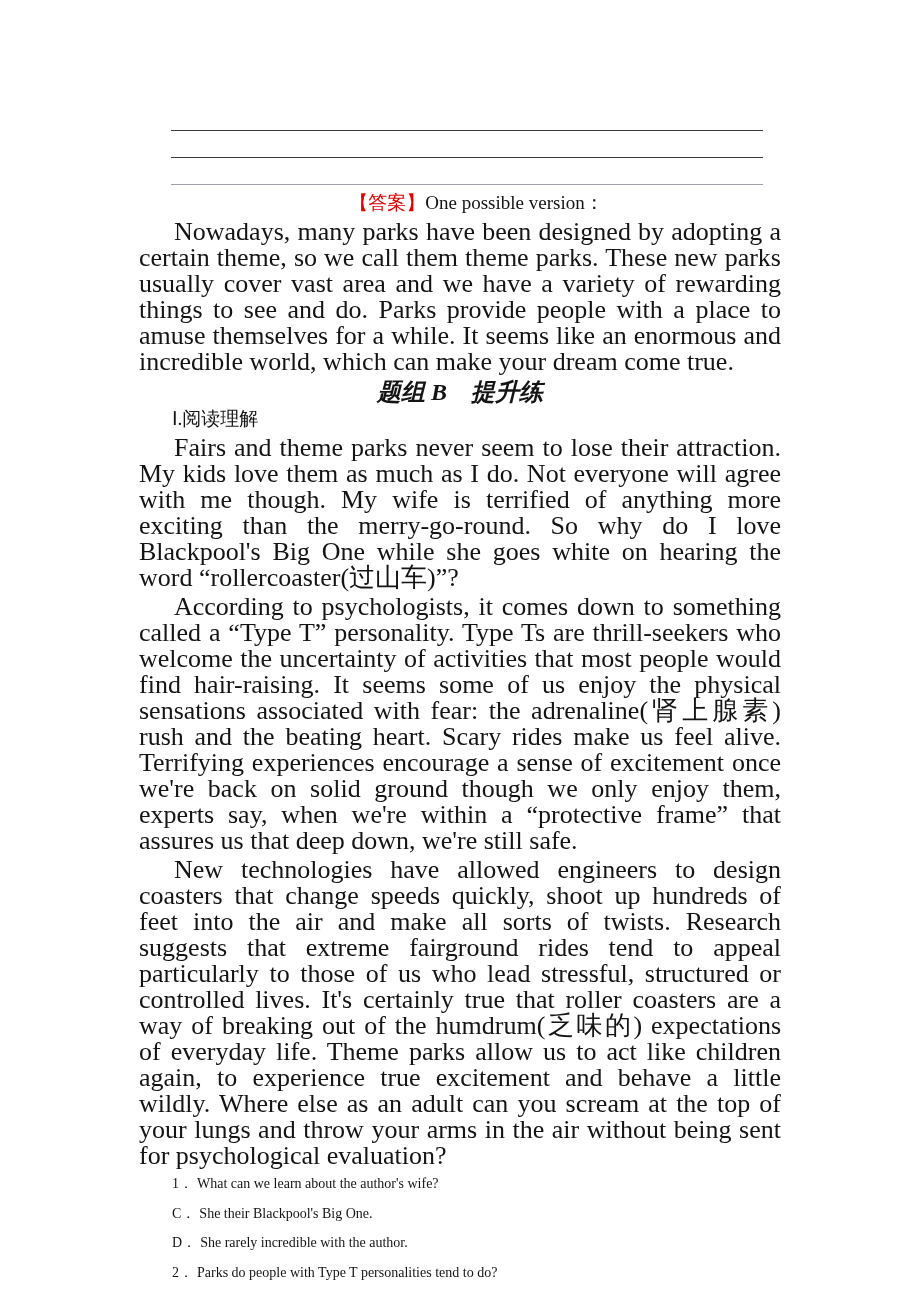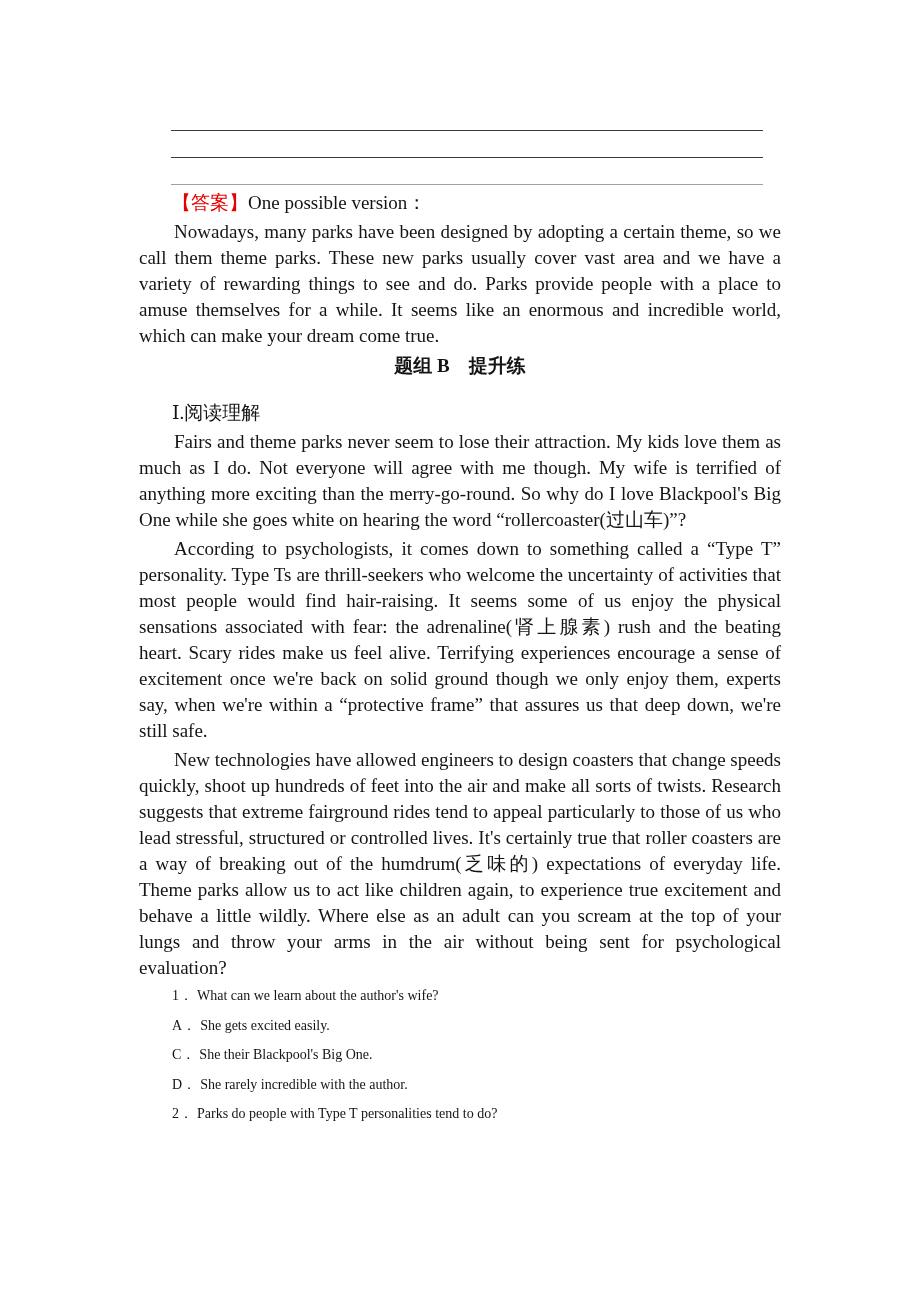--- a/index.html
+++ b/index.html
@@ -27,43 +27,46 @@
     border-bottom: 1.4px solid #3b3b3b;
   }
   .blank-line.light {
     border-bottom-color: #a49daa;
   }
   .answer-line {
     margin-top: 5px;
     font-size: 19px;
     line-height: 26px;
     padding-left: 33px;
+    text-align: center;
   }
   .answer-label {
     color: #e60000;
   }
   .para {
     margin: 3px 0 0 0;
-    font-size: 19px;
+    font-size: 26px;
     line-height: 26px;
     text-align: justify;
     text-indent: 35px;
   }
   .heading-b {
     margin-top: 4px;
-    font-size: 19px;
+    font-size: 24px;
     line-height: 26px;
     text-align: center;
     font-weight: bold;
+    font-style: italic;
   }
   .heading-sub {
-    margin-top: 21px;
+    margin-top: 1px;
     font-size: 19px;
     line-height: 26px;
     padding-left: 33px;
+    font-family: Liberation Serif, serif;
   }
   .qa-line {
     font-size: 14px;
     line-height: 29.5px;
     padding-left: 33px;
     font-family: Liberation Serif, serif;
   }
   .q-num, .opt-label {
     margin-right: 4px;
   }
@@ -91,23 +94,20 @@
 
   <p class="para">Fairs and theme parks never seem to lose their attraction. My kids love them as much as I do. Not everyone will agree with me though. My wife is terrified of anything more exciting than the merry-go-round. So why do I love Blackpool's Big One while she goes white on hearing the word “rollercoaster(过山车)”?</p>
   <p class="para">According to psychologists, it comes down to something called a “Type T” personality. Type Ts are thrill-seekers who welcome the uncertainty of activities that most people would find hair-raising. It seems some of us enjoy the physical sensations associated with fear: the adrenaline(肾上腺素) rush and the beating heart. Scary rides make us feel alive. Terrifying experiences encourage a sense of excitement once we're back on solid ground though we only enjoy them, experts say, when we're within a “protective frame” that assures us that deep down, we're still safe.</p>
   <p class="para">New technologies have allowed engineers to design coasters that change speeds quickly, shoot up hundreds of feet into the air and make all sorts of twists. Research suggests that extreme fairground rides tend to appeal particularly to those of us who lead stressful, structured or controlled lives. It's certainly true that roller coasters are a way of breaking out of the humdrum(乏味的) expectations of everyday life. Theme parks allow us to act like children again, to experience true excitement and behave a little wildly. Where else as an adult can you scream at the top of your lungs and throw your arms in the air without being sent for psychological evaluation?</p>
 
   <div>
     <div class="qa-line">
       <span class="q-num">1．</span><span>What can we learn about the author's wife?</span>
     </div>
     <div class="qa-line">
-      <span class="opt-label">A．</span><span>She gets excited easily.</span>
-    </div>
-    <div class="qa-line">
       <span class="opt-label">C．</span><span>She their Blackpool's Big One.</span>
     </div>
     <div class="qa-line">
       <span class="opt-label">D．</span><span>She rarely incredible with the author.</span>
     </div>
     <div class="qa-line">
       <span class="q-num">2．</span><span>Parks do people with Type T personalities tend to do?</span>
     </div>
   </div>
 

